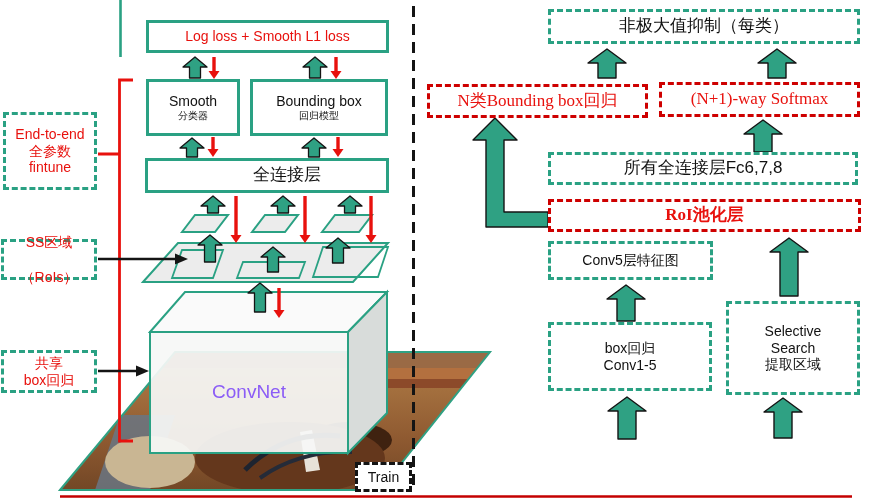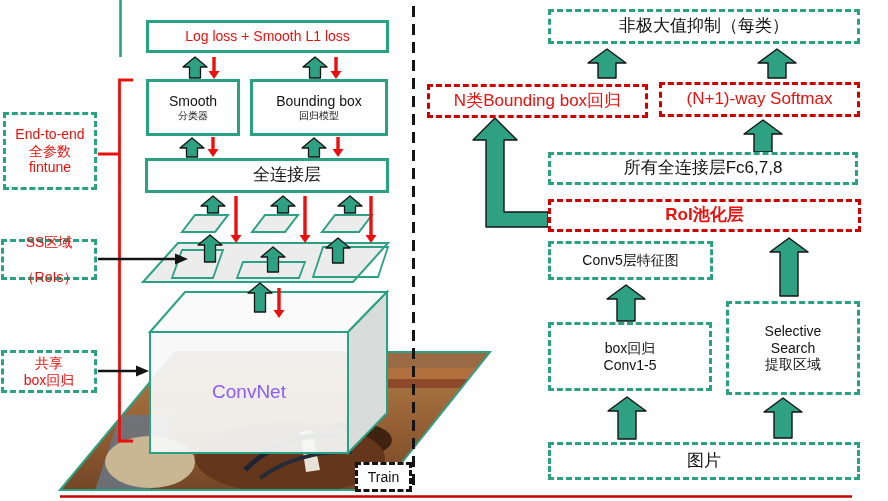--- a/index.html
+++ b/index.html
@@ -15,21 +15,21 @@
   }
   .stage svg{position:absolute;left:0;top:0;}
   .box{
     position:absolute;box-sizing:border-box;background:#fff;
     display:flex;flex-direction:column;align-items:center;justify-content:center;
     text-align:center;line-height:1.18;
   }
   .plain{background:transparent;}
   .solidT{border:3px solid var(--teal);}
   .dashT{border:3px dashed var(--teal);}
-  .dashR{border:3px dashed var(--redb);}
+  .dashR{border:3px dashed var(--redb);font-family:Liberation Serif, serif;}
   .dashK{border:3px dashed var(--ink);}
   .t17{font-size:17px;}
   .t16{font-size:14px;}
   .t15{font-size:10px;}
   .t14{font-size:14px;}
   .redtx{color:var(--red);}
   .bold{font-weight:bold;}
   .convnet{color:#8b5cf6;font-size:19px;background:transparent;}
   .gap2 > span{display:block;}
 </style>
@@ -230,17 +230,14 @@
     <span>box回归</span>
     <span>Conv1-5</span>
   </div>
 
   <div class="box dashT t16 gap2" style="left:726px;top:301px;width:134px;height:94px;">
     <span>Selective</span>
     <span>Search</span>
     <span>提取区域</span>
   </div>
 
-  <div class="box dashT t17" style="left:548px;top:442px;width:312px;height:38px;">
-    <span>图片</span>
-  </div>
 
 </div>
 
 </body></html>

